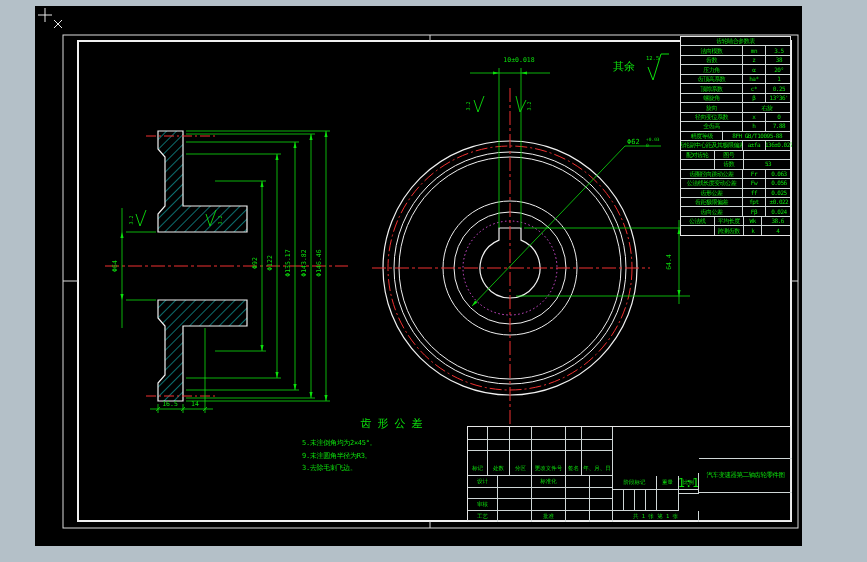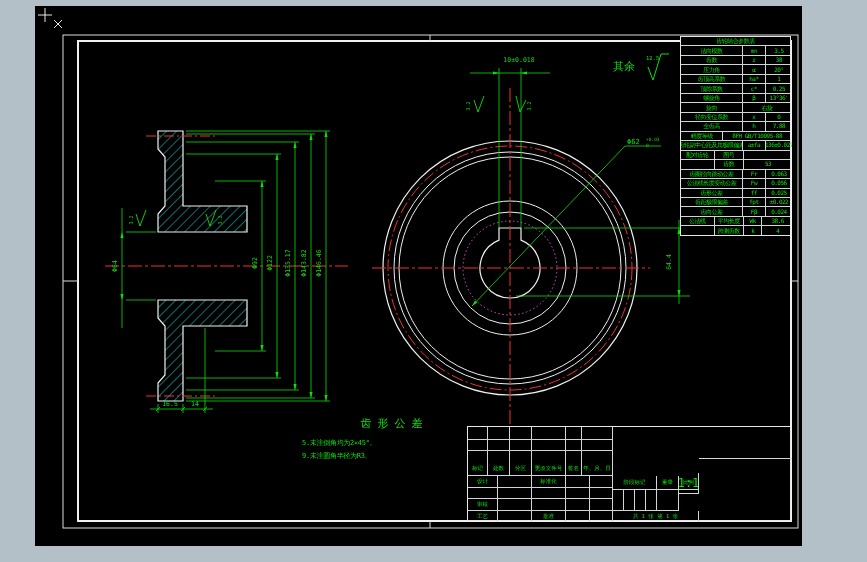--- a/index.html
+++ b/index.html
@@ -301,20 +301,21 @@
         <div class="pt-cell" style="flex: 0 0 26%;">跨测齿数</div>
         <div class="pt-cell" style="flex: 0 0 16%;">k</div>
         <div class="pt-cell" style="flex: 0 0 28%;">4</div>
       </div>
     </div>
 
 <div id="tech-req" class="overlay">
   <div class="tr-title">齿形公差</div>
   <div class="tr-item">5.未注倒角均为2×45°。</div>
   <div class="tr-item">9.未注圆角半径为R3。</div>
+  <div class="tr-item">3.去除毛刺飞边。</div>
 </div>
 
 <div id="title-block" class="overlay">
 
   <div class="cell" style="left:0;top:0;width:20px;height:35px;border-bottom:none"></div>
   <div class="cell" style="left:20px;top:0;width:22px;height:35px;border-bottom:none"></div>
   <div class="cell" style="left:42px;top:0;width:22px;height:35px;border-bottom:none"></div>
   <div class="cell" style="left:64px;top:0;width:34px;height:35px;border-bottom:none"></div>
   <div class="cell" style="left:98px;top:0;width:16px;height:35px;border-bottom:none"></div>
   <div class="cell" style="left:114px;top:0;width:31px;height:35px;border-bottom:none"></div>
@@ -354,15 +355,16 @@
   <div class="cell" style="left:211px;top:49px;width:20px;height:14px">比例</div>
   <div class="cell" style="left:145px;top:63px;width:11px;height:21px"></div>
   <div class="cell" style="left:156px;top:63px;width:11px;height:21px"></div>
   <div class="cell" style="left:167px;top:63px;width:11px;height:21px"></div>
   <div class="cell" style="left:178px;top:63px;width:11px;height:21px"></div>
   <div class="cell" style="left:189px;top:63px;width:22px;height:21px"></div>
   <div class="cell" style="left:211px;top:46px;width:20px;height:21px;font-size:12px">1:1</div>
   <div class="cell" style="left:145px;top:84px;width:86px;height:11px;border-bottom:none">共 1 张  第 1 张</div>
 
   <div class="cell" style="left:231px;top:0;width:93px;height:32px;border-right:none"></div>
+  <div class="cell" style="left:231px;top:32px;width:93px;height:34px;border-right:none;font-size:6.5px;letter-spacing:-0.5px">汽车变速器第二轴齿轮零件图</div>
 </div>
 
 </div>
 
 </body></html>

